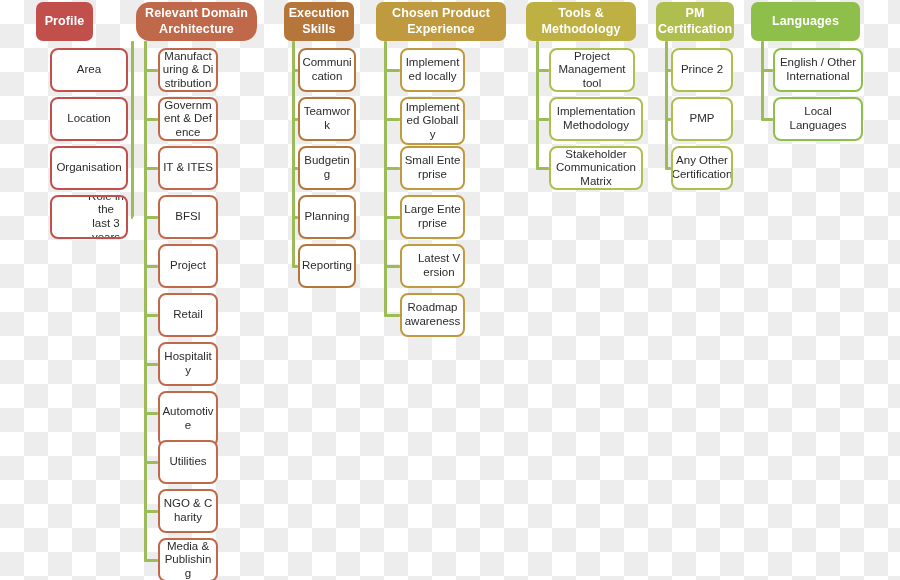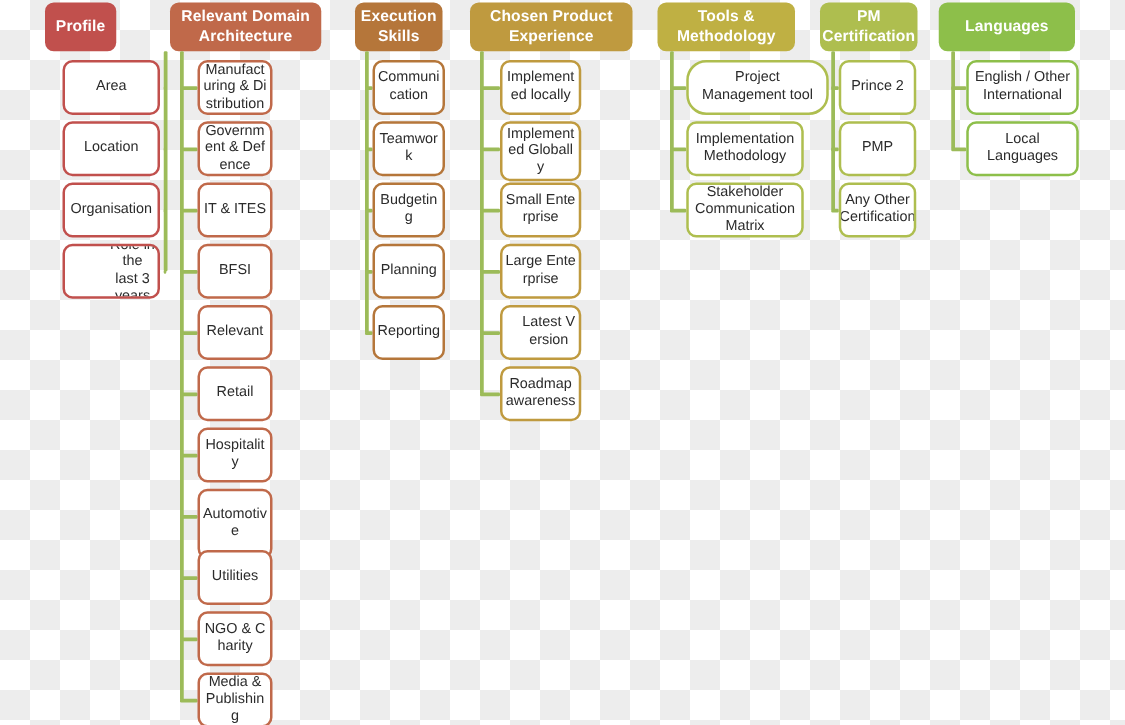--- a/index.html
+++ b/index.html
@@ -96,32 +96,32 @@
       <div class="stub" style="left: 131px; top: 69px; width: 2px; background: rgb(156, 187, 89);"></div>
       <div class="node nobreak" style="left: 50px; top: 48px; width: 78px; height: 44px; border-color: rgb(193, 80, 77);">Area</div>
       <div class="stub" style="left: 131px; top: 118px; width: 2px; background: rgb(156, 187, 89);"></div>
       <div class="node nobreak" style="left: 50px; top: 97px; width: 78px; height: 44px; border-color: rgb(193, 80, 77);">Location</div>
       <div class="stub" style="left: 131px; top: 167px; width: 2px; background: rgb(156, 187, 89);"></div>
       <div class="node nobreak" style="left: 50px; top: 146px; width: 78px; height: 44px; border-color: rgb(193, 80, 77);">Organisation</div>
       <div class="stub" style="left: 131px; top: 216px; width: 2px; background: rgb(156, 187, 89);"></div>
       <div class="node nobreak" style="left: 50px; top: 195px; width: 78px; height: 44px; border-color: rgb(193, 80, 77); padding-left: 36px;">Role in the last 3 years</div>
     </div>
     <div class="column" style="left: 0px;">
-      <div class="col-header" style="left: 136px; width: 121px; height: 39px; background: rgb(192, 105, 74);">Relevant Domain Architecture</div>
+      <div class="col-header" style="left: 136px; width: 121px; height: 39px; background: rgb(192, 105, 74); border-radius: 14px;">Relevant Domain Architecture</div>
       <div class="rail" style="left: 144px; top: 41px; height: 519px;"></div>
       <div class="stub" style="left: 144px; top: 69px; width: 14px; background: rgb(156, 187, 89);"></div>
       <div class="node" style="left: 158px; top: 48px; width: 60px; height: 44px; border-color: rgb(192, 105, 74);">Manufacturing &amp; Distribution</div>
       <div class="stub" style="left: 144px; top: 118px; width: 14px; background: rgb(156, 187, 89);"></div>
       <div class="node" style="left: 158px; top: 97px; width: 60px; height: 44px; border-color: rgb(192, 105, 74);">Government &amp; Defence</div>
       <div class="stub" style="left: 144px; top: 167px; width: 14px; background: rgb(156, 187, 89);"></div>
       <div class="node" style="left: 158px; top: 146px; width: 60px; height: 44px; border-color: rgb(192, 105, 74);">IT &amp; ITES</div>
       <div class="stub" style="left: 144px; top: 216px; width: 14px; background: rgb(156, 187, 89);"></div>
       <div class="node" style="left: 158px; top: 195px; width: 60px; height: 44px; border-color: rgb(192, 105, 74);">BFSI</div>
       <div class="stub" style="left: 144px; top: 265px; width: 14px; background: rgb(156, 187, 89);"></div>
-      <div class="node" style="left: 158px; top: 244px; width: 60px; height: 44px; border-color: rgb(192, 105, 74);">Relevant</div>
+      <div class="node" style="left: 158px; top: 244px; width: 60px; height: 44px; border-color: rgb(192, 105, 74);">Project</div>
       <div class="stub" style="left: 144px; top: 314px; width: 14px; background: rgb(156, 187, 89);"></div>
       <div class="node" style="left: 158px; top: 293px; width: 60px; height: 44px; border-color: rgb(192, 105, 74);">Retail</div>
       <div class="stub" style="left: 144px; top: 363px; width: 14px; background: rgb(156, 187, 89);"></div>
       <div class="node" style="left: 158px; top: 342px; width: 60px; height: 44px; border-color: rgb(192, 105, 74);">Hospitality</div>
       <div class="stub" style="left: 144px; top: 412px; width: 14px; background: rgb(156, 187, 89);"></div>
       <div class="node" style="left: 158px; top: 391px; width: 60px; height: 56px; border-color: rgb(192, 105, 74);">Automotive</div>
       <div class="stub" style="left: 144px; top: 461px; width: 14px; background: rgb(156, 187, 89);"></div>
       <div class="node" style="left: 158px; top: 440px; width: 60px; height: 44px; border-color: rgb(192, 105, 74);">Utilities</div>
       <div class="stub" style="left: 144px; top: 510px; width: 14px; background: rgb(156, 187, 89);"></div>
       <div class="node" style="left: 158px; top: 489px; width: 60px; height: 44px; border-color: rgb(192, 105, 74);">NGO &amp; Charity</div>
@@ -155,21 +155,21 @@
       <div class="node" style="left: 400px; top: 195px; width: 65px; height: 44px; border-color: rgb(191, 154, 63);">Large Enterprise</div>
       <div class="stub" style="left: 384px; top: 265px; width: 16px; background: rgb(156, 187, 89);"></div>
       <div class="node" style="left: 400px; top: 244px; width: 65px; height: 44px; border-color: rgb(191, 154, 63); padding-left: 15px;">Latest Version</div>
       <div class="stub" style="left: 384px; top: 314px; width: 16px; background: rgb(156, 187, 89);"></div>
       <div class="node" style="left: 400px; top: 293px; width: 65px; height: 44px; border-color: rgb(191, 154, 63);">Roadmap awareness</div>
     </div>
     <div class="column" style="left: 0px;">
       <div class="col-header" style="left: 526px; width: 110px; height: 39px; background: rgb(191, 176, 67);">Tools &amp; Methodology</div>
       <div class="rail" style="left: 536px; top: 41px; height: 127px;"></div>
       <div class="stub" style="left: 536px; top: 69px; width: 13px; background: rgb(156, 187, 89);"></div>
-      <div class="node nobreak" style="left: 549px; top: 48px; width: 114px; height: 44px; border-color: rgb(174, 190, 79); border-radius: 16px;">Project Management tool</div>
+      <div class="node nobreak" style="left: 549px; top: 48px; width: 86px; height: 44px; border-color: rgb(174, 190, 79);">Project Management tool</div>
       <div class="stub" style="left: 536px; top: 118px; width: 13px; background: rgb(156, 187, 89);"></div>
       <div class="node nobreak" style="left: 549px; top: 97px; width: 94px; height: 44px; border-color: rgb(174, 190, 79);">Implementation Methodology</div>
       <div class="stub" style="left: 536px; top: 167px; width: 13px; background: rgb(156, 187, 89);"></div>
       <div class="node nobreak" style="left: 549px; top: 146px; width: 94px; height: 44px; border-color: rgb(174, 190, 79);">Stakeholder Communication Matrix</div>
     </div>
     <div class="column" style="left: 0px;">
       <div class="col-header" style="left: 656px; width: 78px; height: 39px; background: rgb(174, 190, 79);">PM Certification</div>
       <div class="rail" style="left: 665px; top: 41px; height: 127px;"></div>
       <div class="stub" style="left: 665px; top: 69px; width: 6px; background: rgb(156, 187, 89);"></div>
       <div class="node nobreak" style="left: 671px; top: 48px; width: 62px; height: 44px; border-color: rgb(174, 190, 79);">Prince 2</div>

